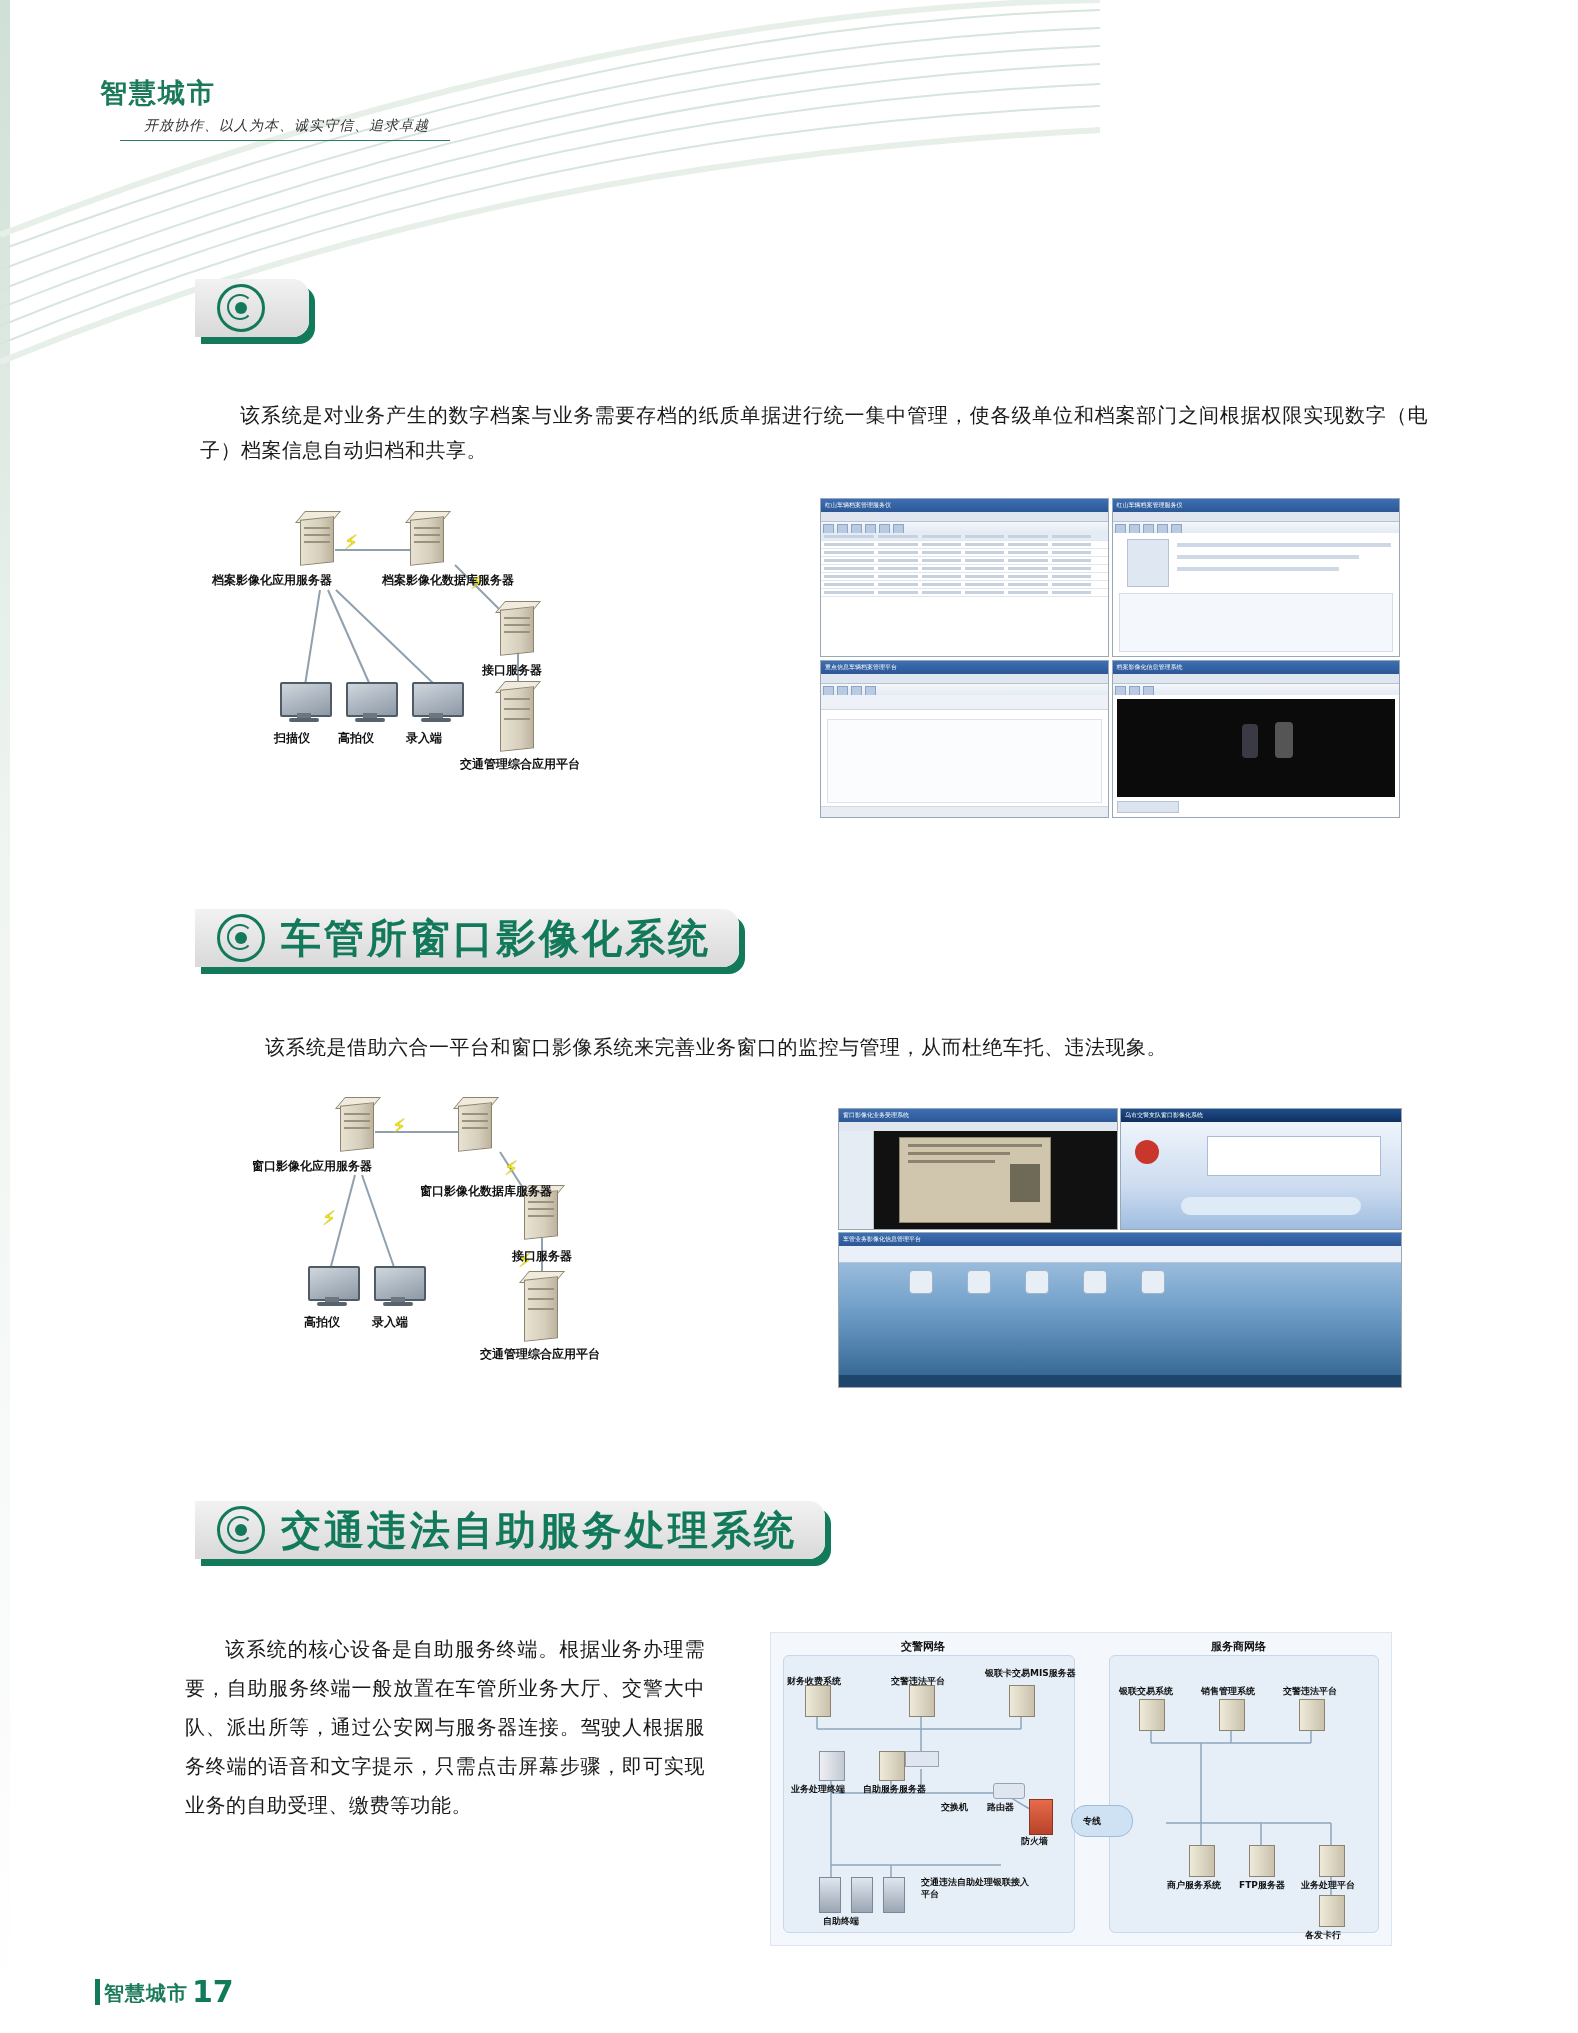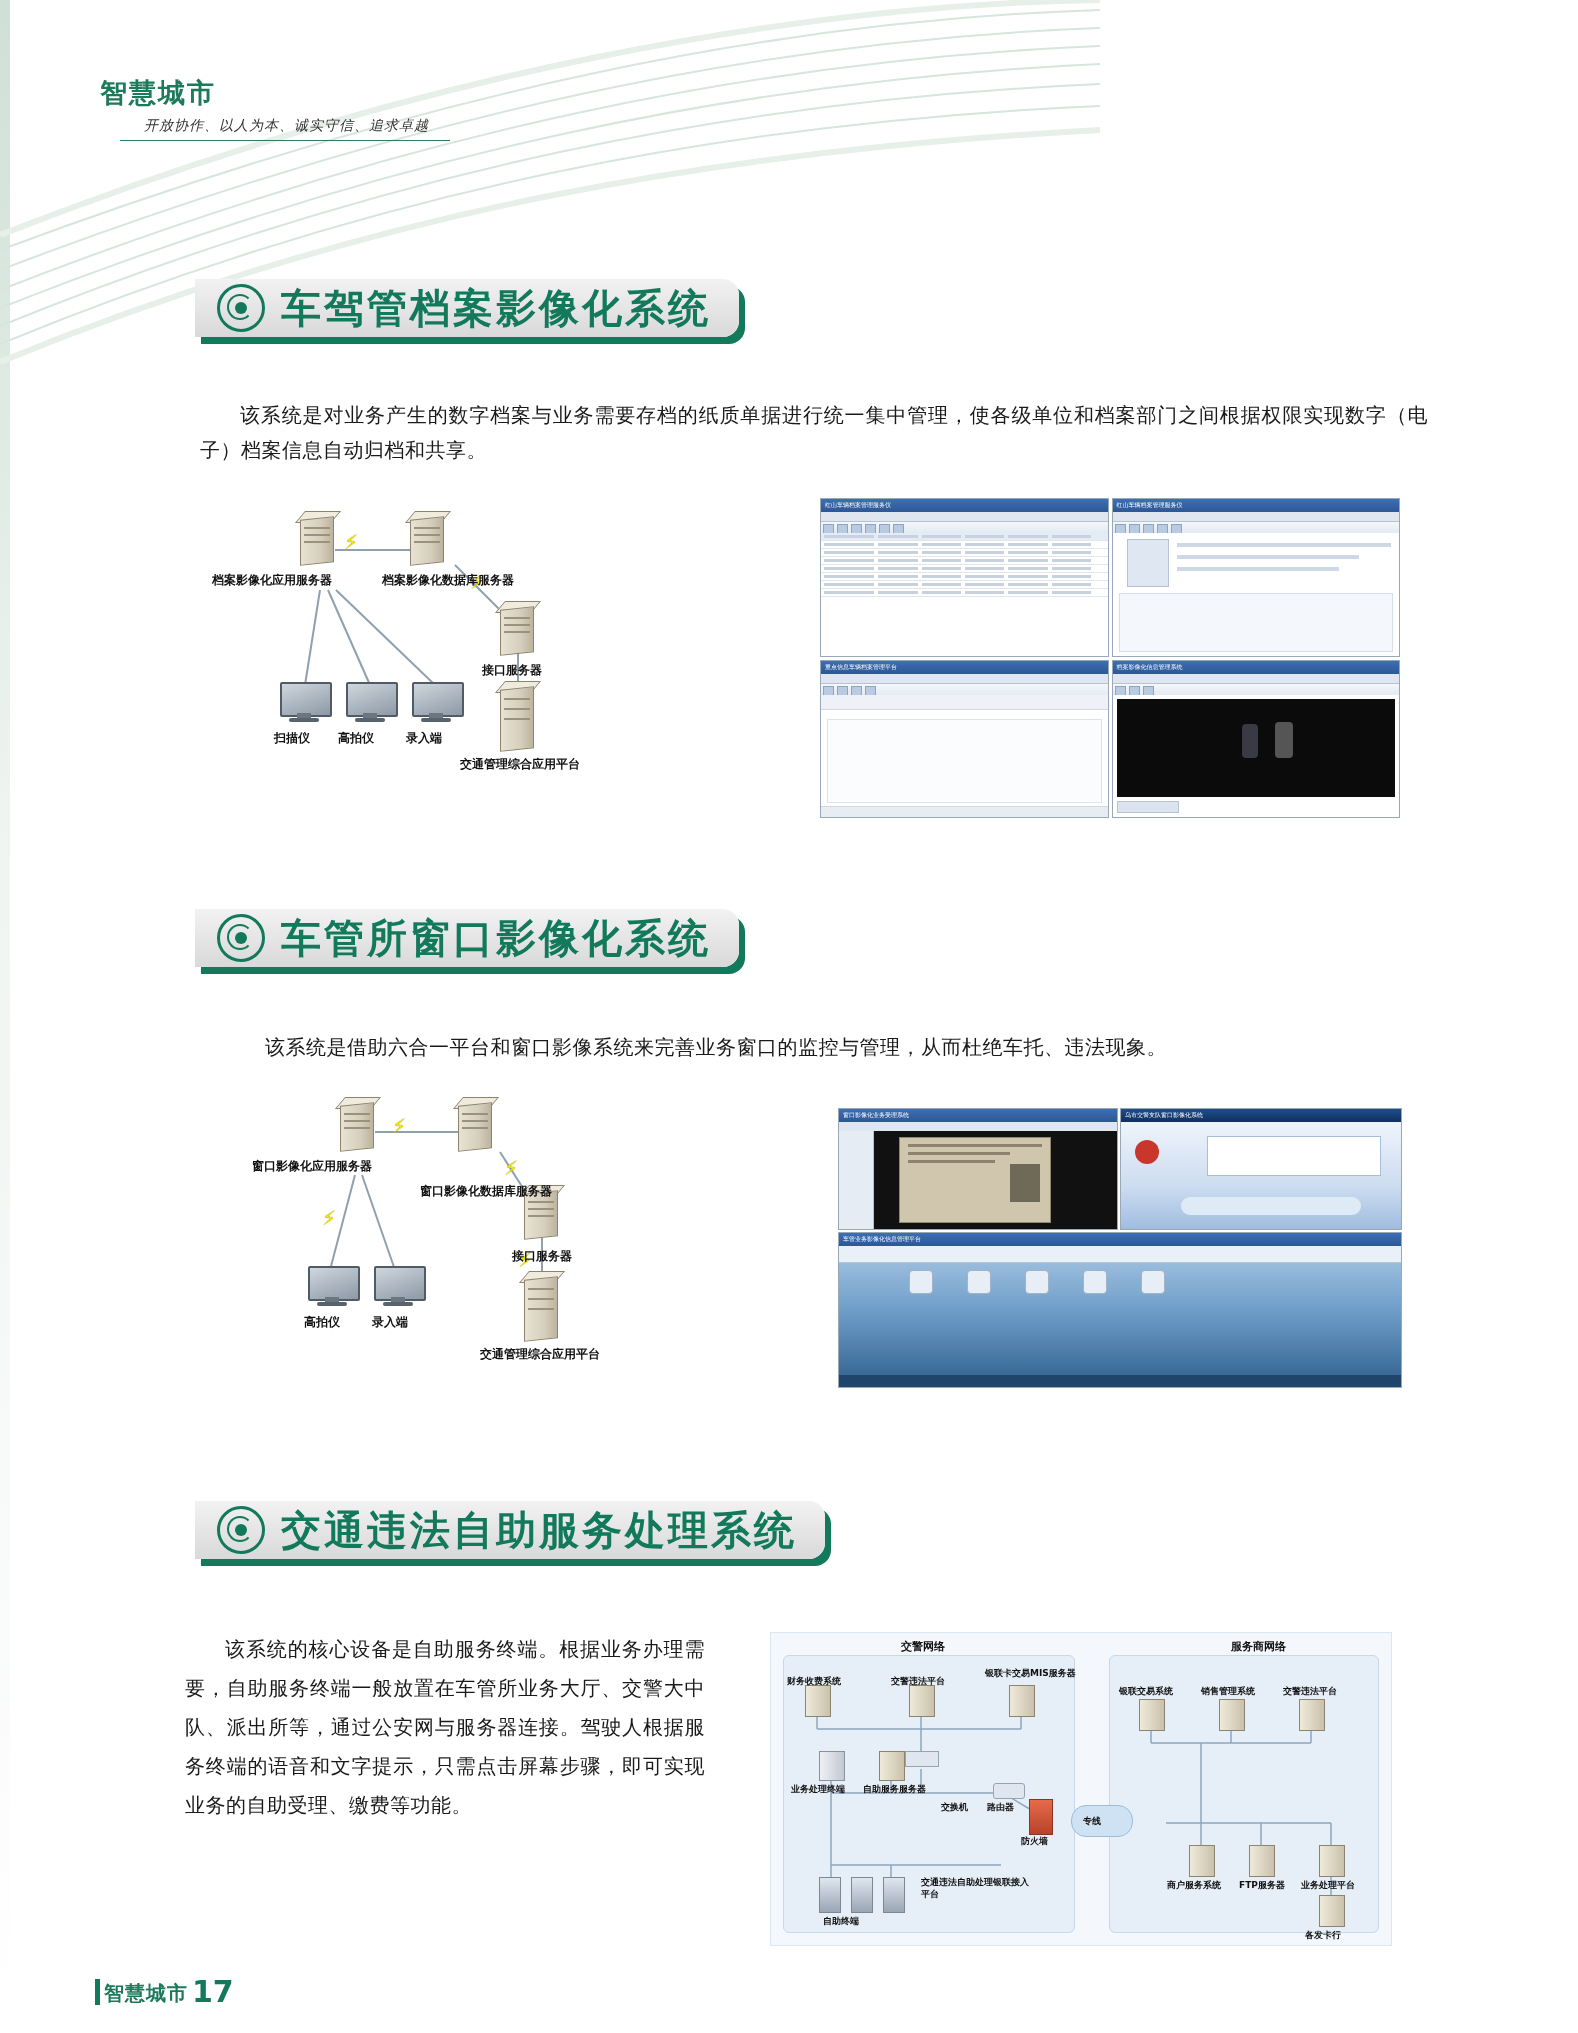--- a/index.html
+++ b/index.html
@@ -307,21 +307,20 @@
 
   <div class="header">
     <div class="brand">智慧城市</div>
     <div class="slogan">开放协作、以人为本、诚实守信、追求卓越</div>
     <div class="rule"></div>
   </div>
 
   <div class="section-head" style="left:195px; top:278px;">
     <div class="ribbon">
       <div class="bullseye"></div>
-      <div class="title">车驾管档案影像化系统</div>
     </div>
   </div>
 
   <div class="para" style="left:200px; top:398px; width:1228px; text-indent:40px;">该系统是对业务产生的数字档案与业务需要存档的纸质单据进行统一集中管理，使各级单位和档案部门之间根据权限实现数字（电子）档案信息自动归档和共享。</div>
 
   <div class="diagram" style="left:260px; top:510px; width:380px; height:310px;">
     <svg class="lines" width="380" height="310" xmlns="http://www.w3.org/2000/svg">
       <g stroke="#8fa0ae" stroke-width="2" fill="none">
         <line x1="75" y1="40" x2="150" y2="40"></line>
         <line x1="195" y1="55" x2="245" y2="105"></line>
@@ -644,21 +643,21 @@
   </div>
 
   <div class="para" style="left:185px; top:1630px; width:520px; text-indent:40px; line-height:1.95;">该系统的核心设备是自助服务终端。根据业务办理需要，自助服务终端一般放置在车管所业务大厅、交警大中队、派出所等，通过公安网与服务器连接。驾驶人根据服务终端的语音和文字提示，只需点击屏幕步骤，即可实现业务的自助受理、缴费等功能。</div>
 
   <div style="position:absolute; left:770px; top:1632px; width:620px; height:312px; background:#f4f8fd; border:1px solid #dbe6f1;">
 
     <div style="position:absolute; left:12px; top:22px; width:290px; height:276px; background:#e6eff8; border:1px solid #c6d8ea; border-radius:6px;"></div>
     <div style="position:absolute; left:338px; top:22px; width:268px; height:276px; background:#e6eff8; border:1px solid #c6d8ea; border-radius:6px;"></div>
 
     <div class="dlabel" style="left:130px; top:6px; font-size:11px;">交警网络</div>
-    <div class="dlabel" style="left:460px; top:6px; font-size:11px;">服务商网络</div>
+    <div class="dlabel" style="left:440px; top:6px; font-size:11px;">服务商网络</div>
 
     <svg class="lines" width="620" height="312" xmlns="http://www.w3.org/2000/svg">
       <g stroke="#8ea6bd" stroke-width="1.5" fill="none">
         <line x1="46" y1="96" x2="250" y2="96"></line>
         <line x1="46" y1="96" x2="46" y2="80"></line>
         <line x1="150" y1="96" x2="150" y2="80"></line>
         <line x1="250" y1="96" x2="250" y2="80"></line>
         <line x1="150" y1="96" x2="150" y2="120"></line>
         <line x1="60" y1="160" x2="230" y2="160"></line>
         <line x1="60" y1="160" x2="60" y2="146"></line>

